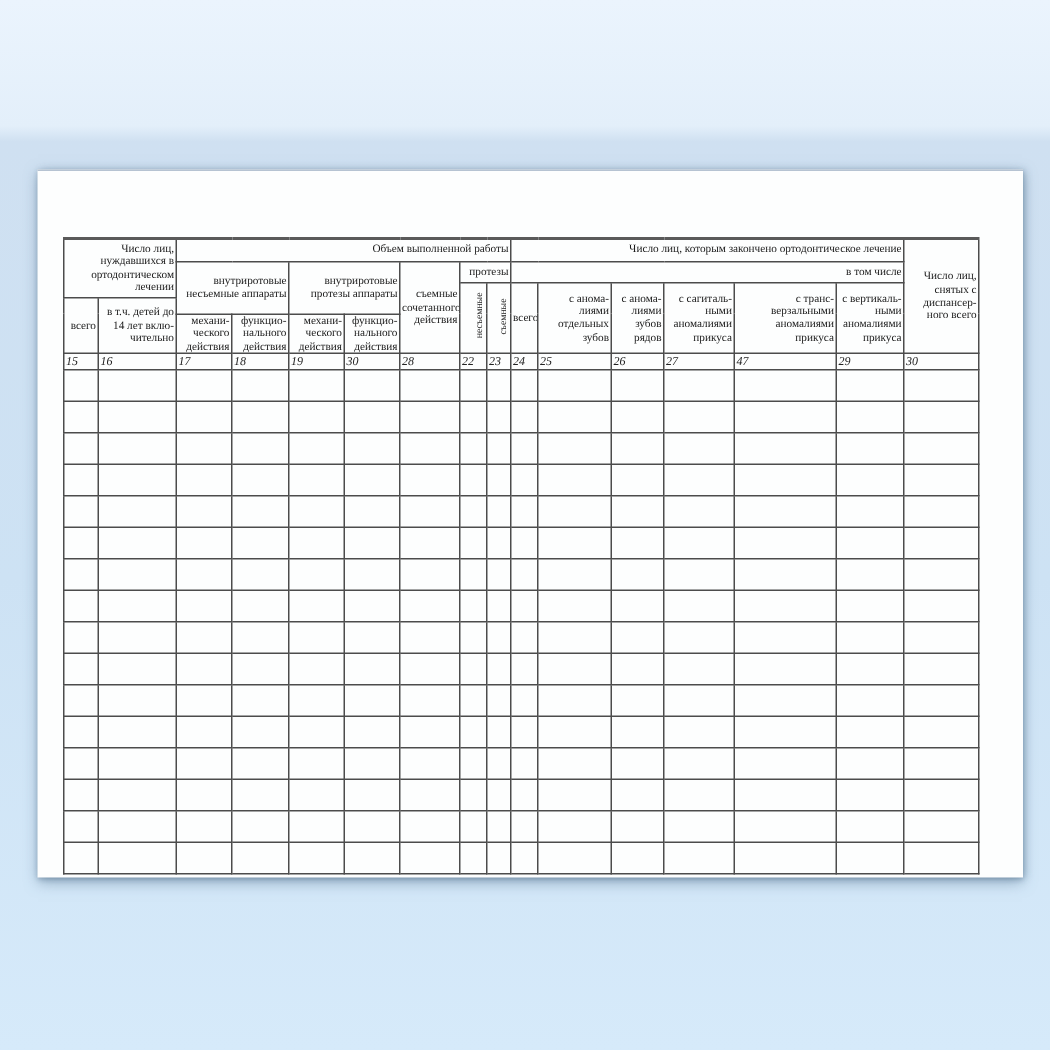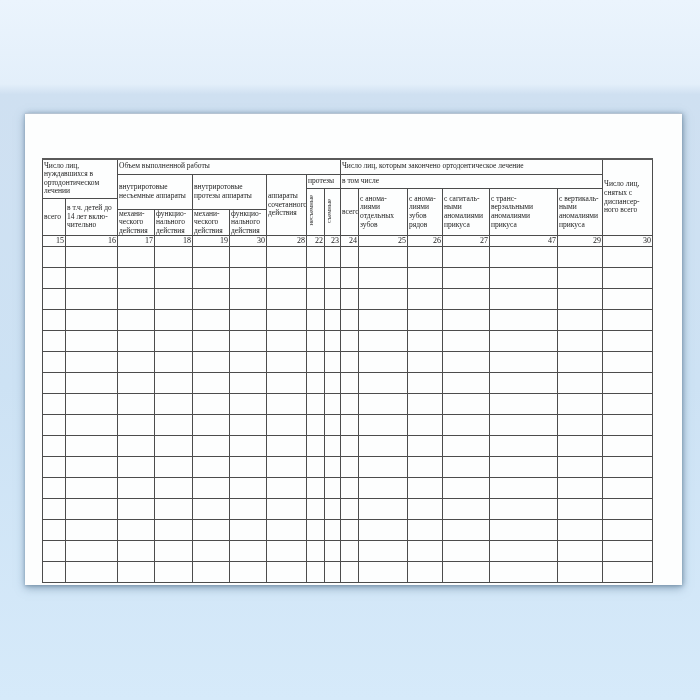--- a/index.html
+++ b/index.html
@@ -17,24 +17,24 @@
   table.form{
     position:absolute;left:17px;top:44px;
     border-collapse:collapse;table-layout:fixed;width:610px;
     border-top:2px solid #5a5a5a;
   }
   .form th,.form td{
     border:1px solid #4c4c4c;
     padding:0 1px;margin:0;overflow:hidden;
     font-weight:normal;color:#1c1c1c;
   }
-  .form th{font-size:7.5px;line-height:1.15;text-align:left;vertical-align:middle;}
+  .form th{font-size:7.5px;line-height:1.15;text-align:right;vertical-align:middle;}
   .gtitle{font-size:8px;}
   .hr1{height:15px;}.hr2{height:14px;}.hr3{height:10px;}.hr4{height:11px;}.hr5{height:21px;}
-  .numrow td{height:10px;font-size:8px;line-height:1;text-align:right;color:#222;}
+  .numrow td{height:10px;font-size:8px;line-height:1;text-align:left;color:#222;font-style:italic;}
   tbody.grid td{height:20px;}
   .vert{padding:0;}
   .vert span{
     display:inline-block;writing-mode:vertical-rl;transform:rotate(180deg);
     font-size:6.5px;line-height:1;white-space:nowrap;
   }
   .small{font-size:7px;}
   
   .c15{width:23px}.c16{width:52px}.c17{width:37px}.c18{width:38px}
   .c19{width:37px}.c20{width:37px}.c21{width:40px}.c22{width:18px}
@@ -67,21 +67,21 @@
     <thead>
       <tr class="hr1">
         <th colspan="2" rowspan="3">Число лиц, нуждавшихся в ортодонтическом лечении</th>
         <th colspan="7" class="gtitle">Объем выполненной работы</th>
         <th colspan="6" class="gtitle">Число лиц, которым закончено ортодонтическое лечение</th>
         <th rowspan="5">Число лиц, снятых с диспансер-ного всего</th>
       </tr>
       <tr class="hr2">
         <th colspan="2" rowspan="3">внутриротовые несъемные аппараты</th>
         <th colspan="2" rowspan="3">внутриротовые протезы аппараты</th>
-        <th rowspan="4">аппараты сочетанного действия</th>
+        <th rowspan="4">съемные сочетанного действия</th>
         <th colspan="2">протезы</th>
         <th colspan="6">в том числе</th>
       </tr>
       <tr class="hr3">
         <th rowspan="3" class="vert"><span>несъемные</span></th>
         <th rowspan="3" class="vert"><span>съемные</span></th>
         <th rowspan="3" class="small">всего</th>
         <th rowspan="3">с анома-лиями отдельных зубов</th>
         <th rowspan="3">с анома-лиями зубов рядов</th>
         <th rowspan="3">с сагиталь-ными аномалиями прикуса</th>

